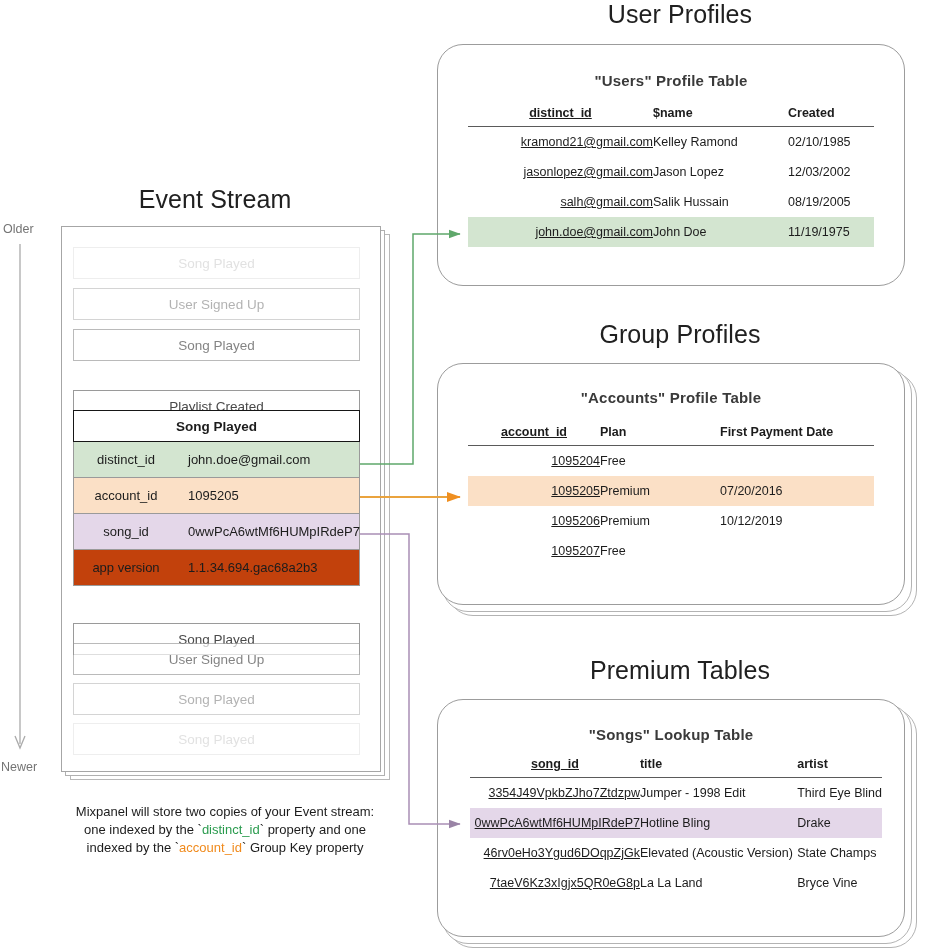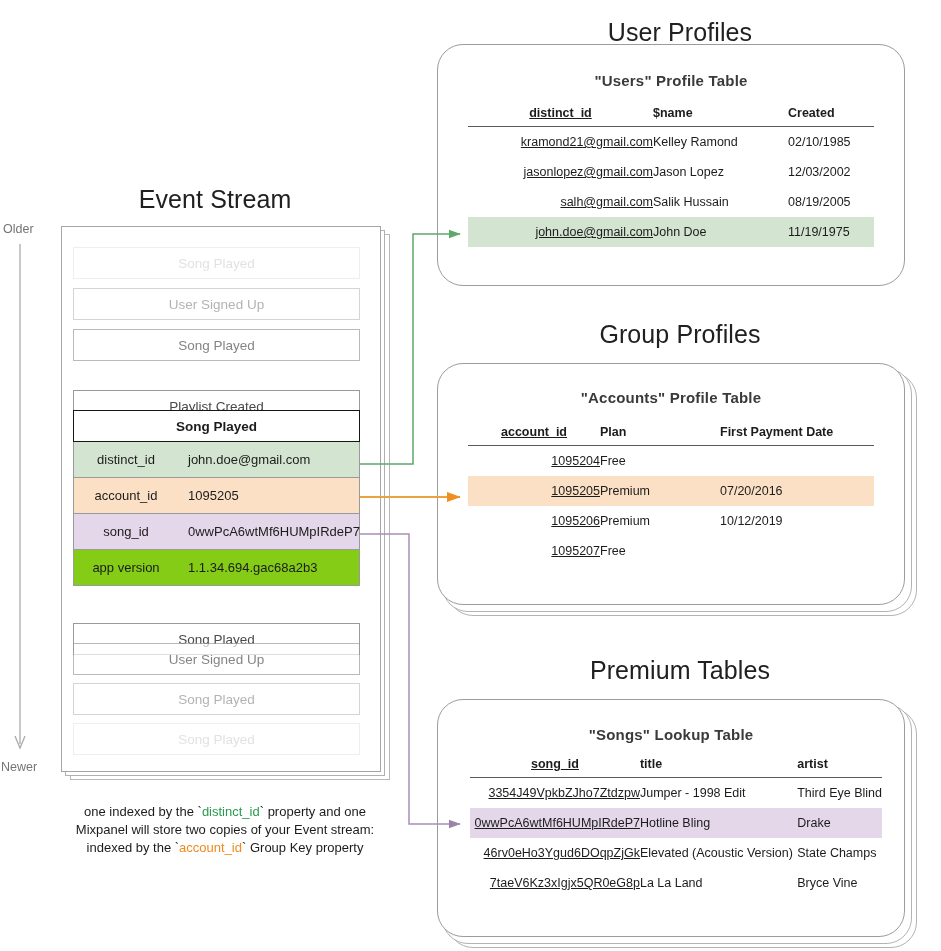--- a/index.html
+++ b/index.html
@@ -78,21 +78,21 @@
     color:#1c1c1c;width:360px;
   }
   .c-green{color:#2a9b4e;}
   .c-orange{color:#f08a1c;}
 
   svg.ovl{position:absolute;left:0;top:0;pointer-events:none;}
 </style>
 </head>
 <body>
 
-<div class="abs sec-title" style="left:540px;top:18px;width:280px;">User Profiles</div>
+<div class="abs sec-title" style="left:540px;top:0;width:280px;">User Profiles</div>
 
 <div class="abs sec-title" style="left:540px;top:320px;width:280px;">Group Profiles</div>
 
 <div class="abs sec-title" style="left:540px;top:656px;width:280px;">Premium Tables</div>
 
 <div class="abs sec-title" style="left:85px;top:185px;width:260px;">Event Stream</div>
 
 <div class="abs axis-label" style="left:3px;top:222px;">Older</div>
 <div class="abs axis-label" style="left:1px;top:760px;">Newer</div>
 <svg class="abs" style="left:12px;top:244px;" width="18" height="512">
@@ -124,44 +124,44 @@
     <span class="v">john.doe@gmail.com</span>
   </div>
   <div class="prow" style="background:#fbe0c6;">
     <span class="k">account_id</span>
     <span class="v">1095205</span>
   </div>
   <div class="prow" style="background:#e4d7e9;">
     <span class="k">song_id</span>
     <span class="v">0wwPcA6wtMf6HUMpIRdeP7</span>
   </div>
-  <div class="prow" style="background:#84cc16;">
+  <div class="prow" style="background:#c2410c;">
     <span class="k">app version</span>
     <span class="v">1.1.34.694.gac68a2b3</span>
   </div>
 </div>
 
 <div class="ev f4" style="left:73px;top:603px;width:287px;height:32px;">
   <span>Song Played</span>
 </div>
 <div class="ev f3" style="left:73px;top:643px;width:287px;height:32px;">
   <span>User Signed Up</span>
 </div>
 <div class="ev f2" style="left:73px;top:683px;width:287px;height:32px;">
   <span>Song Played</span>
 </div>
 <div class="ev f1" style="left:73px;top:723px;width:287px;height:32px;">
   <span>Song Played</span>
 </div>
 
 <div class="caption" style="left:45px;top:803px;">
+  <div>Mixpanel will store two copies of your Event stream:</div>
   <div>
     <span>one indexed by the `</span><span class="c-green">distinct_id</span><span>` property and one</span>
   </div>
-  <div>Mixpanel will store two copies of your Event stream:</div>
   <div>
     <span>indexed by the `</span><span class="c-orange">account_id</span><span>` Group Key property</span>
   </div>
 </div>
 
 <div class="card" style="left:437px;top:44px;width:468px;height:242px;">
   <div class="tbl-title" style="margin-top:27px;">"Users" Profile Table</div>
   <div style="margin:17px 30px 0 30px;">
     <table class="dt">
       <thead>

